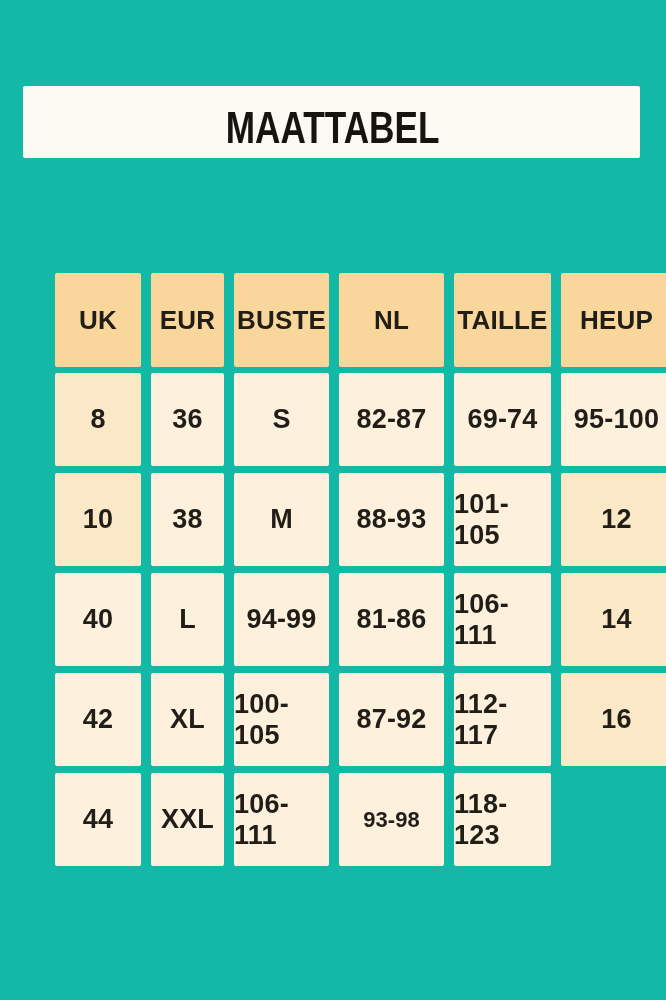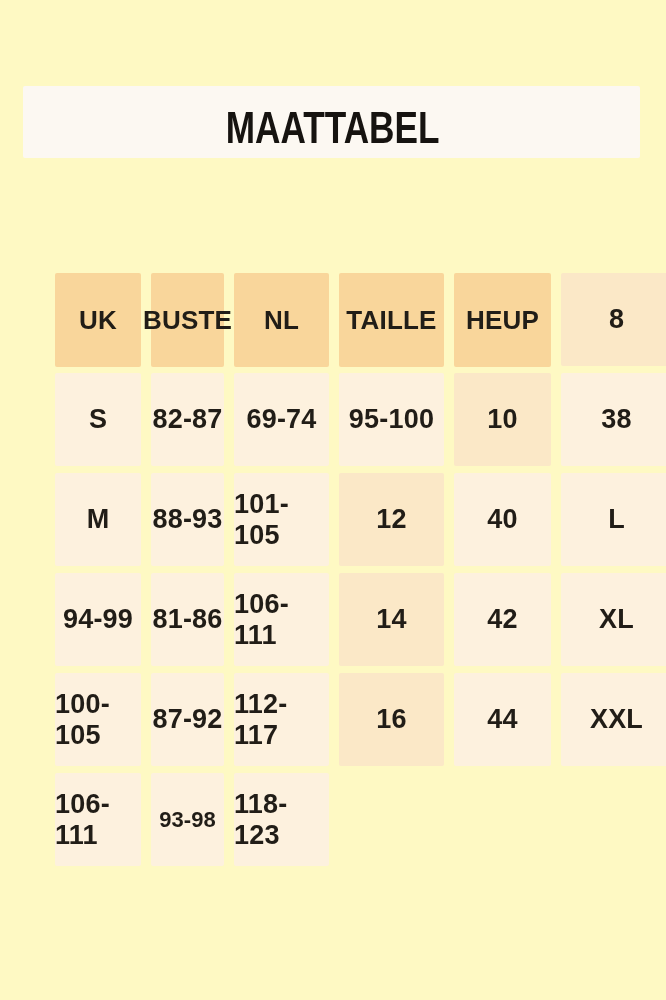--- a/index.html
+++ b/index.html
@@ -6,21 +6,21 @@
     margin: 0;
     padding: 0;
     background: #ffffff;
     font-family: "Liberation Sans", sans-serif;
   }
   .page {
     position: relative;
     width: 666px;
     height: 1000px;
     margin: 0 auto;
-    background: #fef9c3;
+    background: #14b8a6;
     overflow: hidden;
   }
   
   .title-band {
     position: absolute;
     left: 23px;
     top: 86px;
     width: 617px;
     height: 72px;
     background: #fcf8f2;
@@ -88,26 +88,28 @@
 
 <div class="page">
 
   <div class="title-band"></div>
 
   <h1 class="title"><span>MAATTABEL</span></h1>
 
   <div class="size-table">
 
     <div class="cell header">UK</div>
+    <div class="cell header">EUR</div>
     <div class="cell header">BUSTE</div>
     <div class="cell header">NL</div>
     <div class="cell header">TAILLE</div>
     <div class="cell header">HEUP</div>
 
     <div class="cell data col1">8</div>
+    <div class="cell data">36</div>
     <div class="cell data">S</div>
     <div class="cell data">82-87</div>
     <div class="cell data">69-74</div>
     <div class="cell data">95-100</div>
 
     <div class="cell data col1">10</div>
     <div class="cell data">38</div>
     <div class="cell data">M</div>
     <div class="cell data">88-93</div>
     <div class="cell data">101-105</div>

